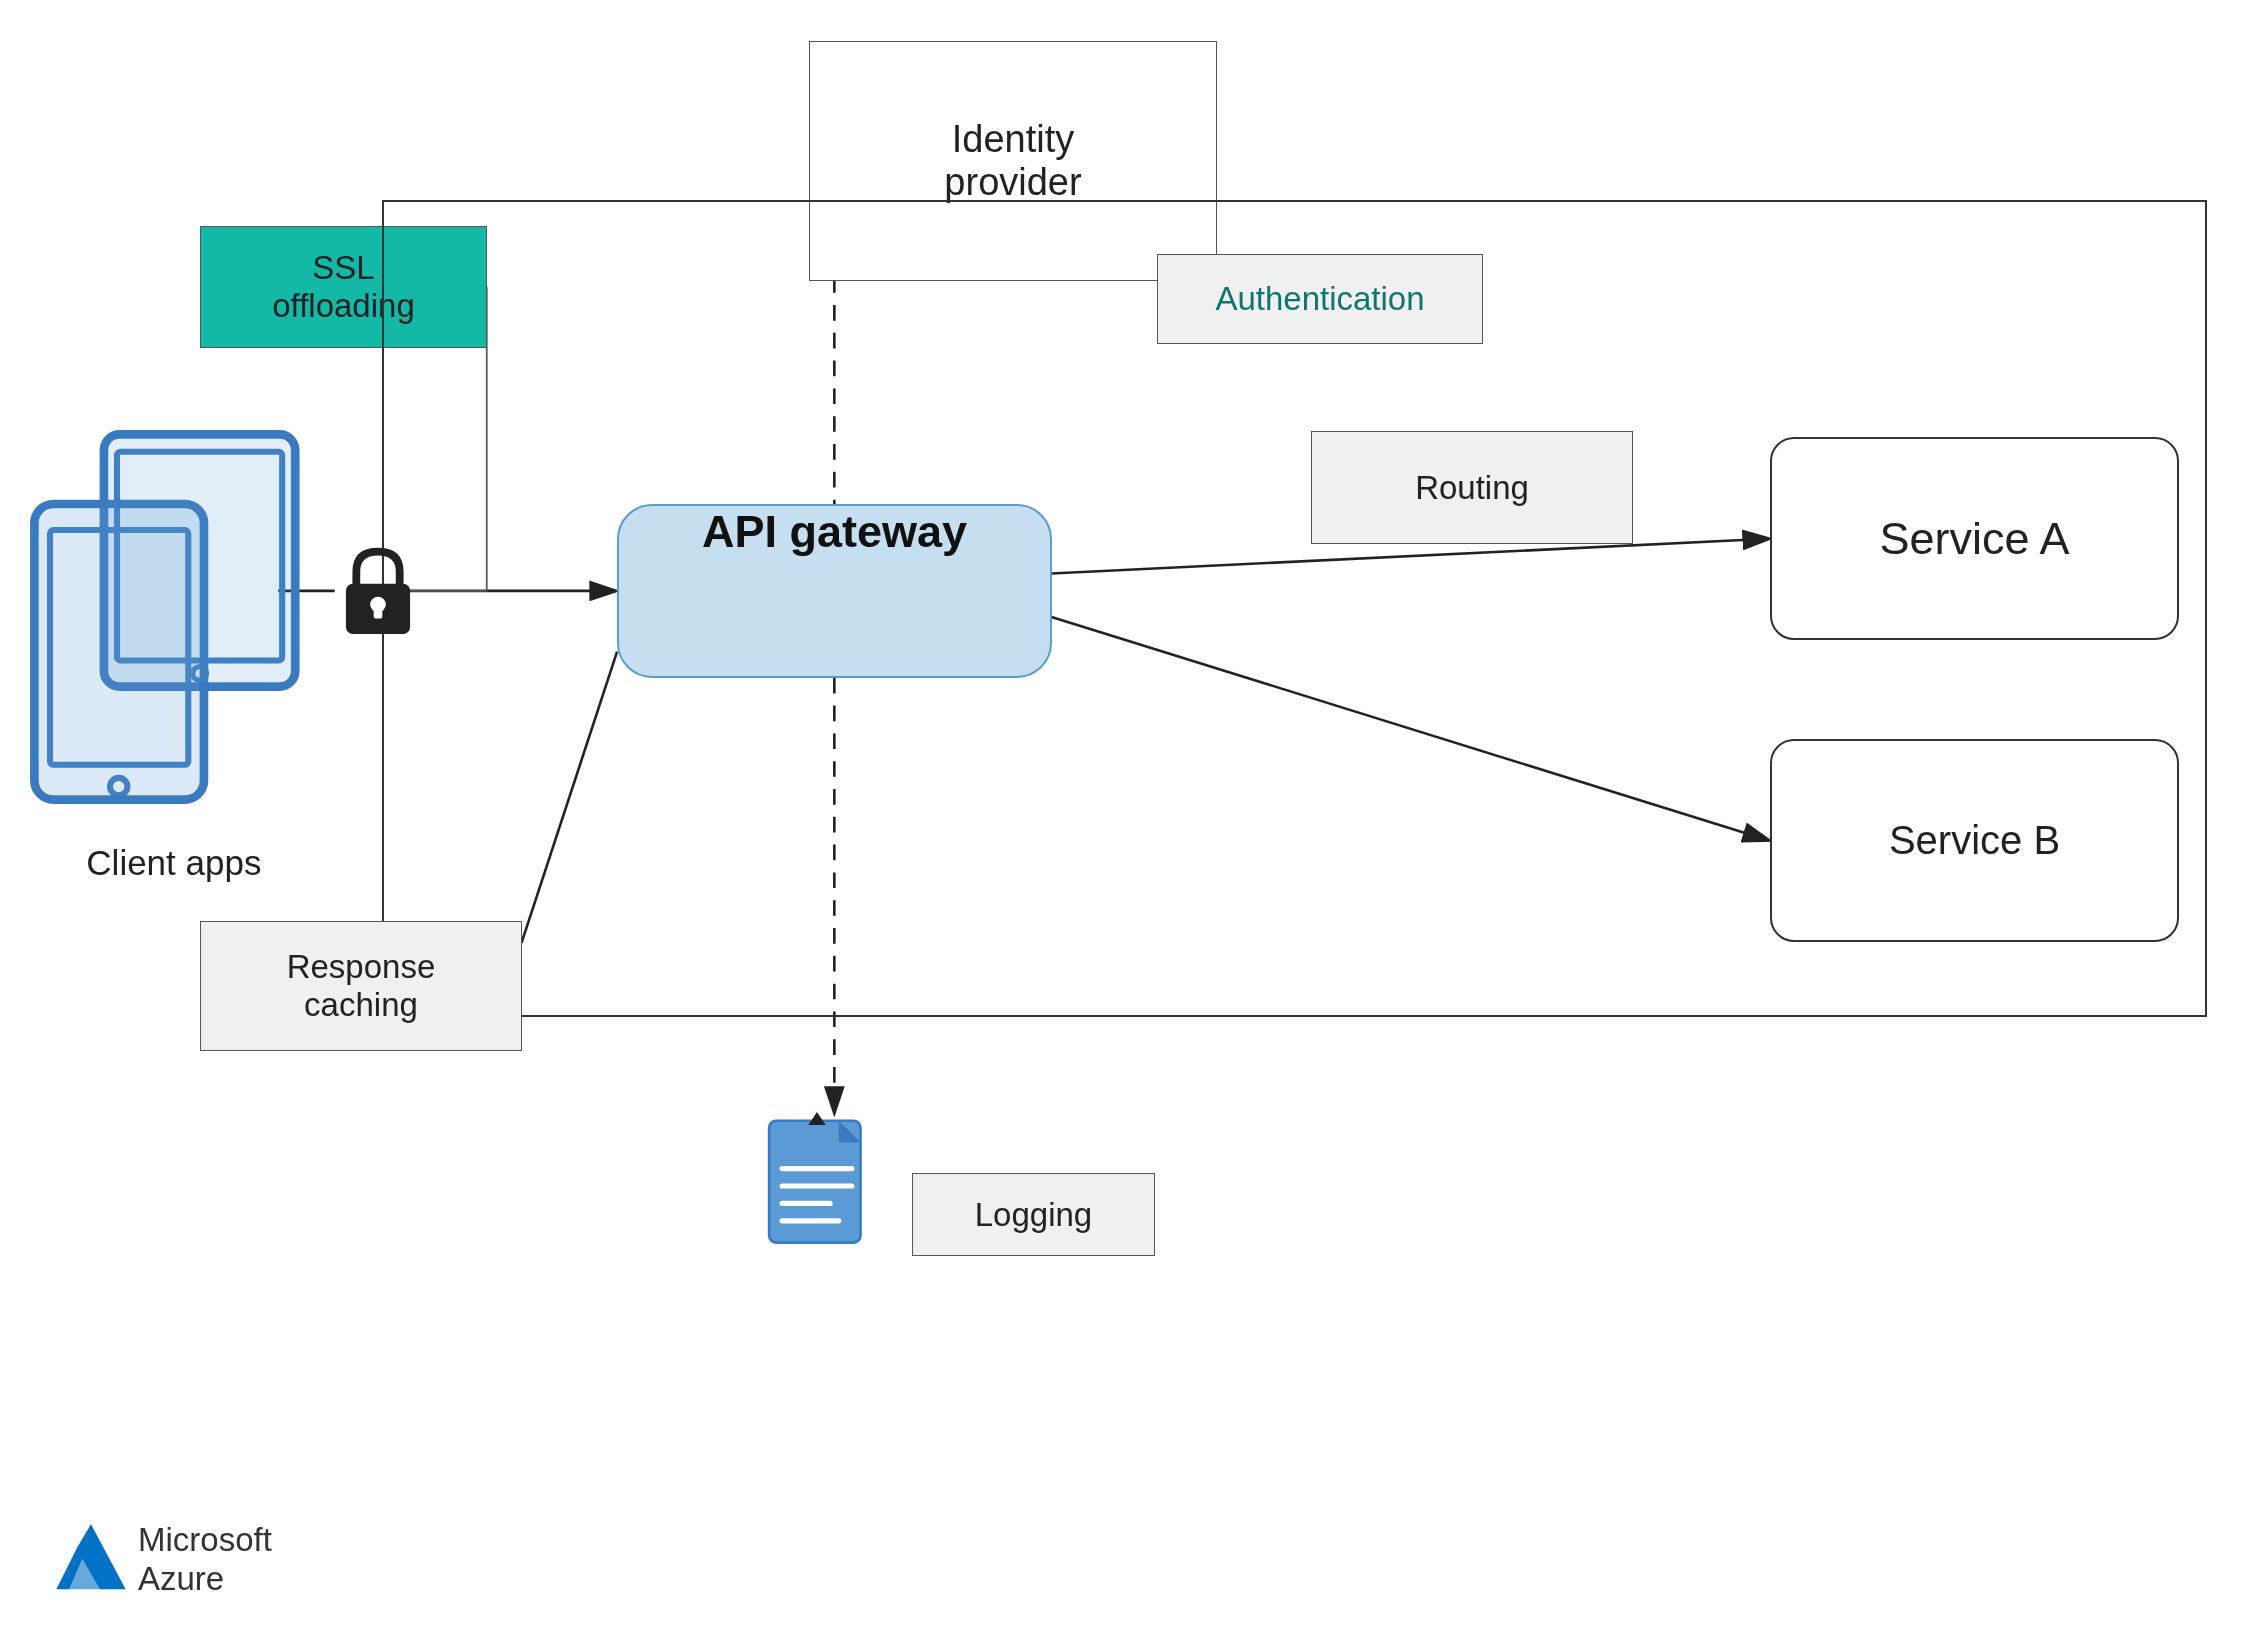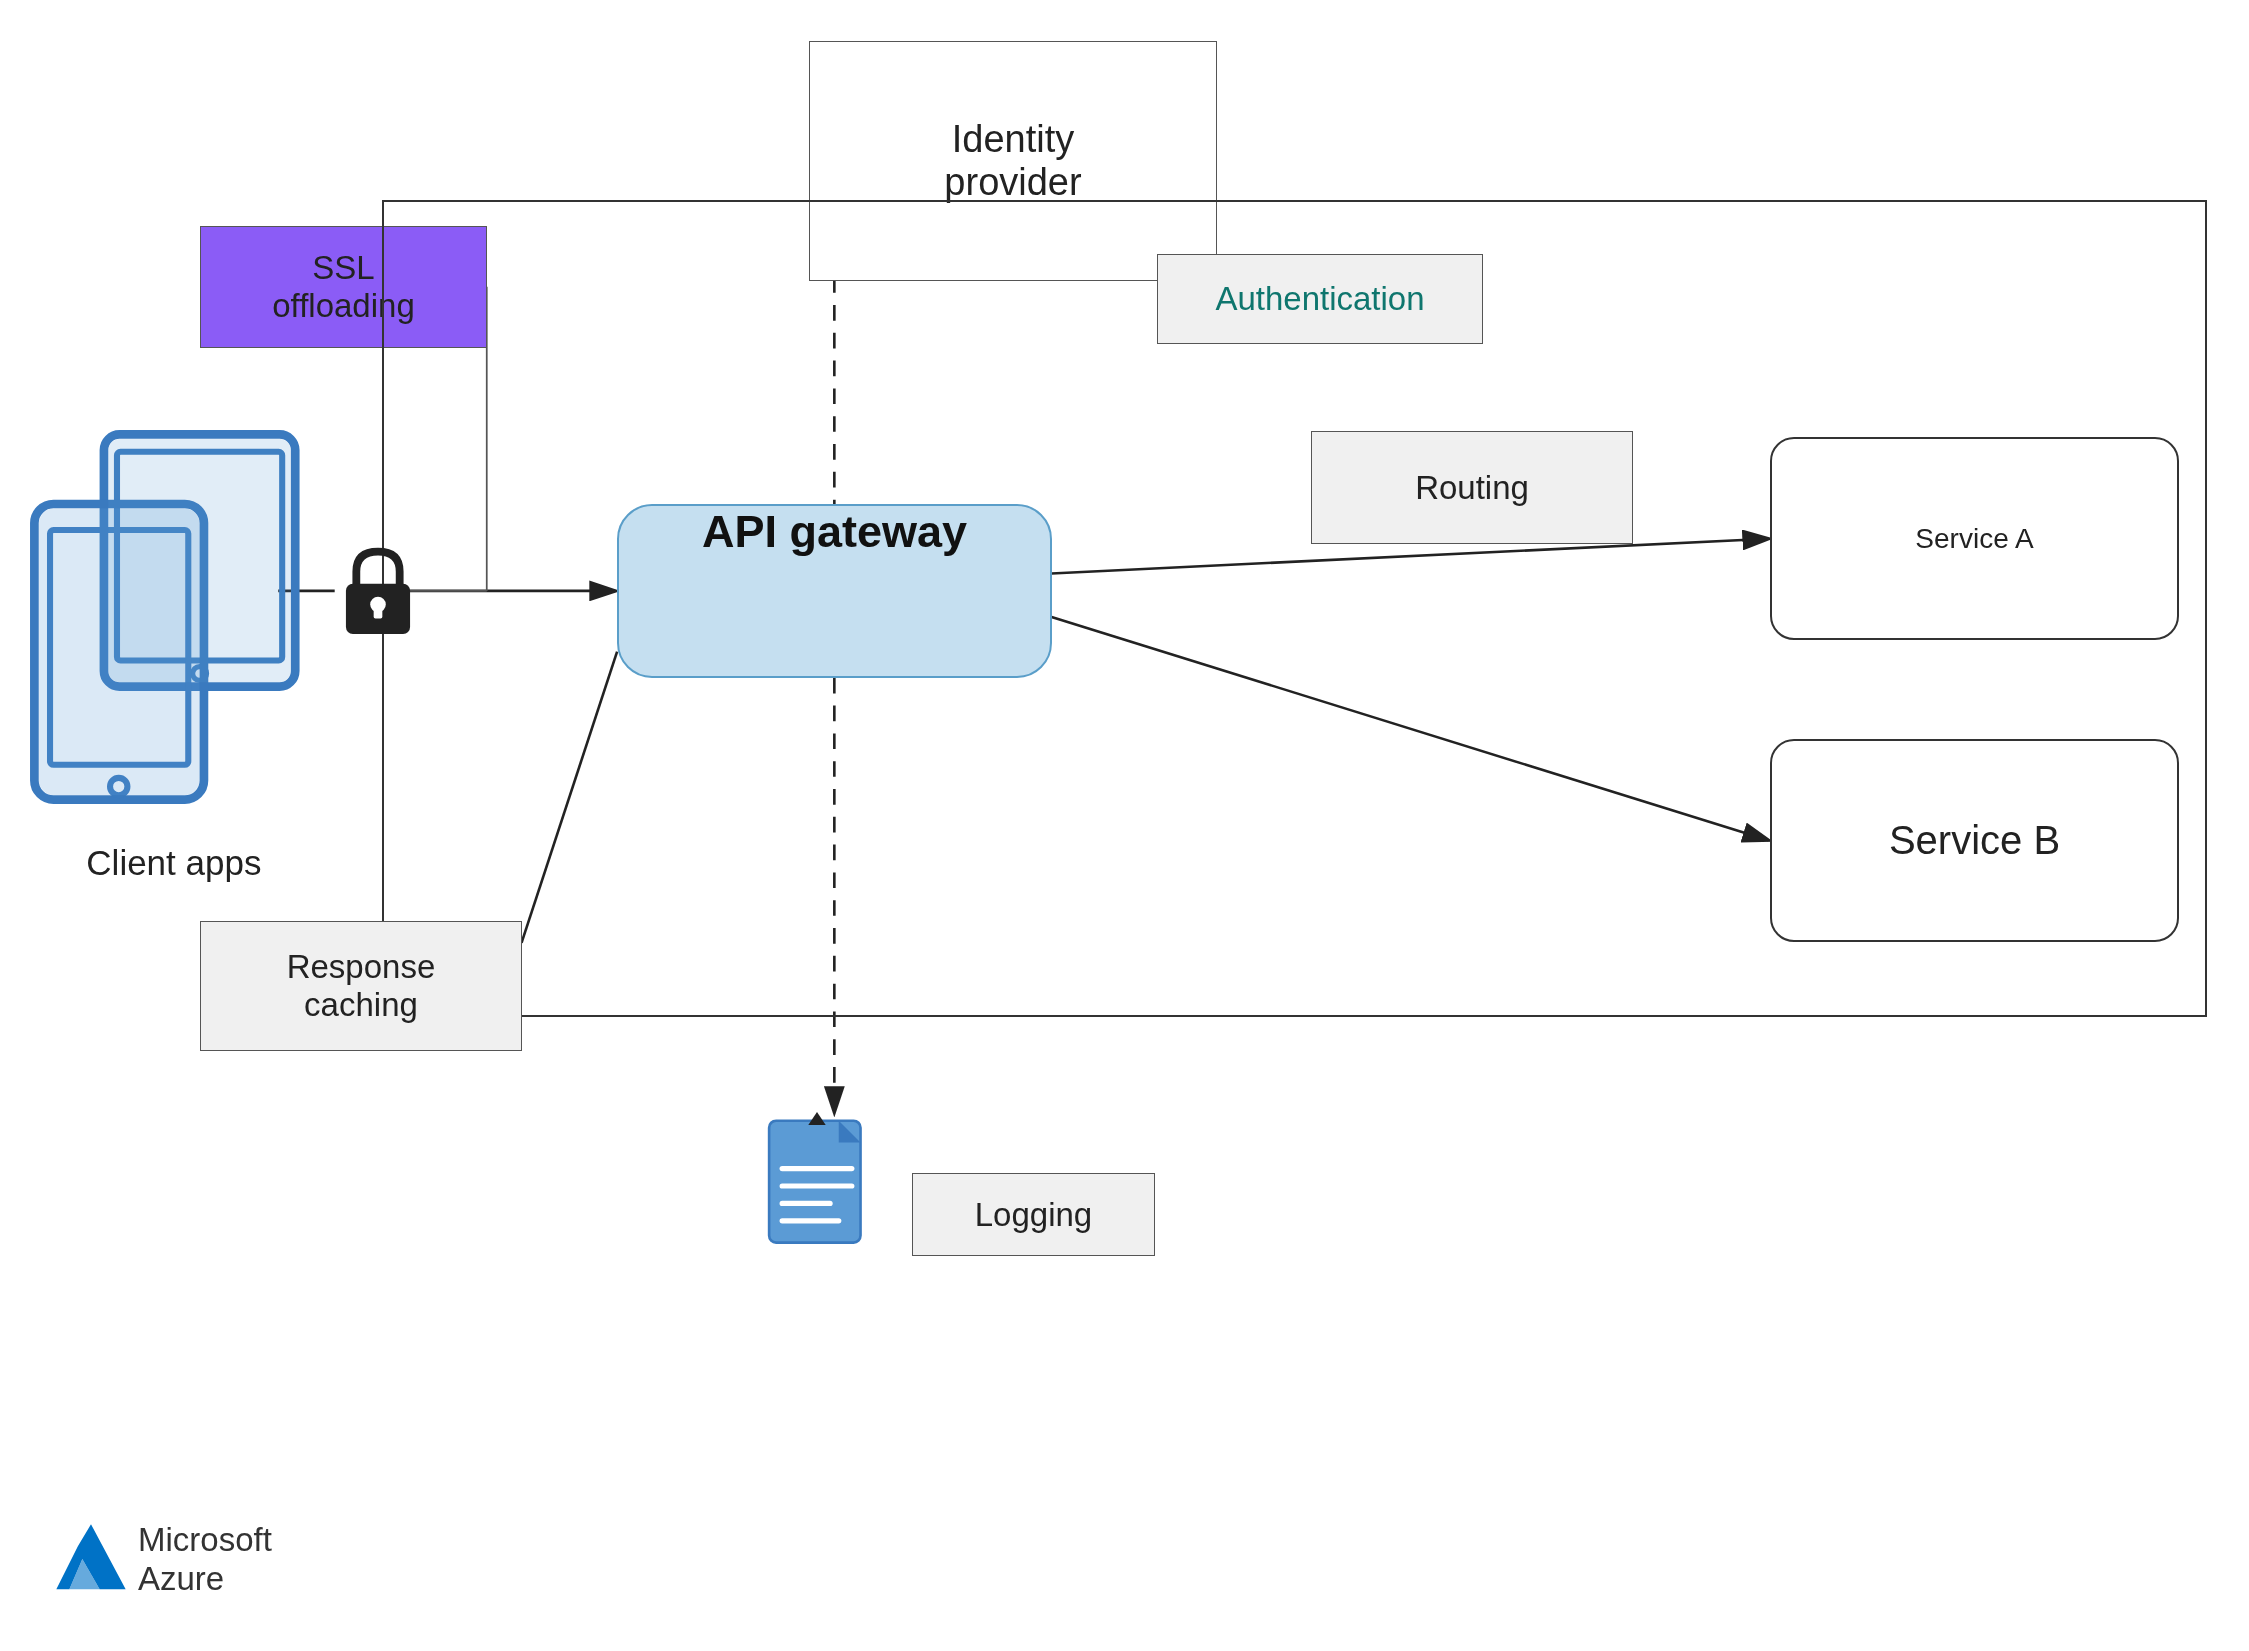--- a/index.html
+++ b/index.html
@@ -57,21 +57,21 @@
       color: #0f766e;
     }
 
     .ssl-offloading-label {
       position: absolute;
       top: 226px;
       left: 200px;
       width: 287px;
       height: 122px;
       border: 1.7px solid #555;
-      background: #8b5cf6;
+      background: #14b8a6;
       display: flex;
       align-items: center;
       justify-content: center;
       font-size: 33px;
       text-align: center;
       color: #222;
     }
 
     .routing-label {
       position: absolute;
@@ -121,21 +121,21 @@
       top: 437px;
       left: 1770px;
       width: 409px;
       height: 203px;
       border: 2.6px solid #333;
       background: #fff;
       border-radius: 24px;
       display: flex;
       align-items: center;
       justify-content: center;
-      font-size: 28px;
+      font-size: 45px;
       color: #222;
     }
 
     .service-b-box {
       position: absolute;
       top: 739px;
       left: 1770px;
       width: 409px;
       height: 203px;
       border: 2.6px solid #333;

